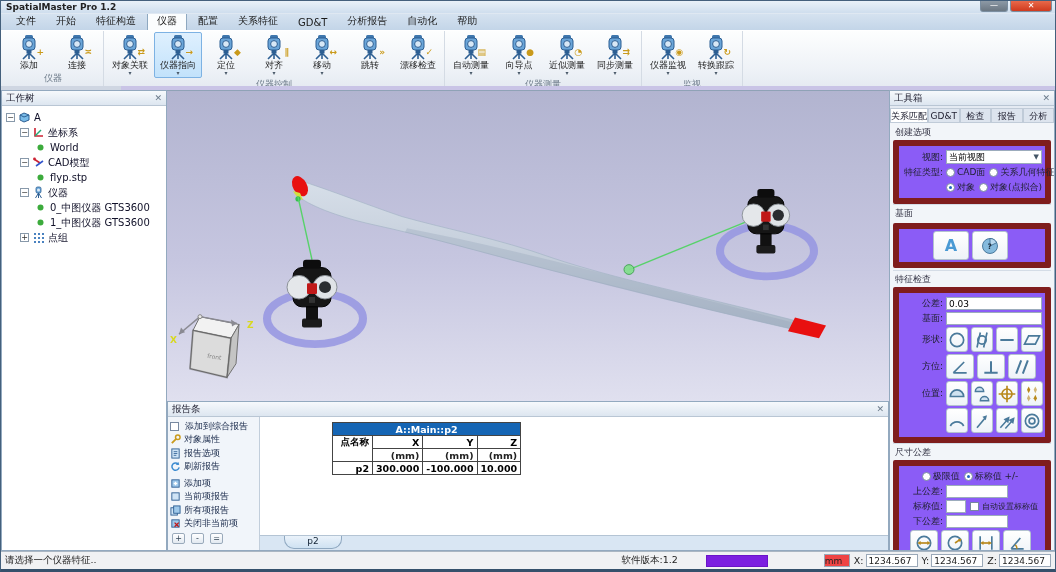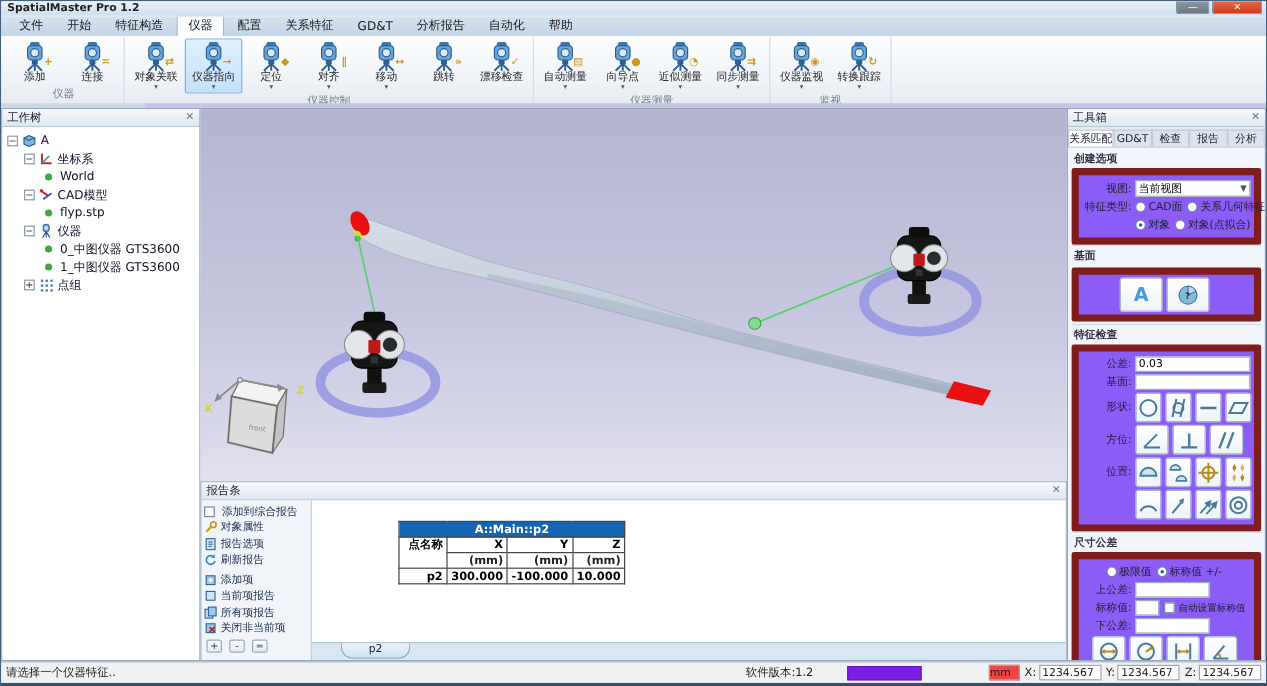--- a/index.html
+++ b/index.html
@@ -57,36 +57,36 @@
   
   .reportbar { height:150px; border:1px solid #93a9bf; background:#eef2f7; display:flex; flex-direction:column; }
   .rptcontent { flex:1; display:flex; min-height:0; }
   .cmds { width:92px; background:#f1f5fa; border-right:1px solid #c2cedb; padding:3px 2px; display:flex; flex-direction:column; }
   .cmd { display:flex; align-items:center; gap:3px; height:14px; font-size:9px; color:#203050; white-space:nowrap; cursor:default; }
   .cmd svg { width:11px; height:11px; flex:0 0 11px; }
   .cmdsep { height:4px; }
   .pmrow { display:flex; gap:6px; padding:3px 2px; }
   .pmbtn { width:13px; height:11px; border:1px solid #9aaabb; background:linear-gradient(180deg,#fff,#e2e9f1); font-size:8px; line-height:9px; text-align:center; color:#345; border-radius:2px; }
   .rptbody { flex:1; background:#fff; display:flex; flex-direction:column; position:relative; }
-  .rpttable { position:absolute; left:72px; top:17px; border-collapse:collapse; font-size:9.5px; }
+  .rpttable { position:absolute; left:72px; top:5px; border-collapse:collapse; font-size:9.5px; }
   .rpttable td, .rpttable th { border:1px solid #444; padding:0 3px; height:13px;font-weight:bold; }
   .rpttable .hdr { background:#1565b4; color:#fff; text-align:center; font-weight:bold; }
   .rpttable .cname { width:40px; text-align:right; }
   .rpttable .num { width:40px; text-align:right; }
   .rpttable .unit { text-align:right; color:#222; }
   .tabstrip { height:15px; background:#d9e6f3; border-top:1px solid #b4c4d4; position:relative; }
   .rpttab { position:absolute; left:24px; top:0; width:58px; height:13px; background:linear-gradient(180deg,#eaf2fa,#cfe2f2); border:1px solid #8fa8c0; border-top:none; border-radius:0 0 10px 10px; font-size:9px; text-align:center; color:#123; }
 
   
   .rightpanel { width:166px; background:#f2f5f9; border:1px solid #93a9bf; display:flex; flex-direction:column; overflow:hidden; }
   .tb-tabs { display:flex; height:17px; background:#e4eaf2; border-bottom:1px solid #c0cbd8; padding-top:2px; }
   .tb-tab { flex:1; font-size:9px; text-align:center; color:#223; border:1px solid #c0cbd8; border-bottom:none; background:#dde4ee; line-height:14px; white-space:nowrap; cursor:default; }
   .tb-tab.active { background:#fff; }
   .tbody2 { flex:1; padding:1px 3px; overflow:hidden; }
-  .seclabel { font-size:9px; color:#334; padding:2px 2px 1px; border-top:1px solid #d4dce6;font-weight:bold; }
+  .seclabel { font-size:9px; color:#334; padding:2px 2px 1px; border-top:1px solid #d4dce6; }
   .secbox { background:#8b5cf6; border:6px solid #7f1d1d; border-radius:2px; padding:2px 3px; }
   .frow { display:flex; align-items:center; margin:2px 0; }
   .flabel { font-size:9px; color:#223; width:44px; text-align:right; padding-right:3px; flex:0 0 44px; }
   .tinput { height:13px; border:1px solid #9cacbc; background:#fff; font-size:9px; padding:0 2px; flex:1; min-width:0; }
   .selectbox { height:14px; border:1px solid #9cacbc; background:#fff; font-size:9px; flex:1; display:flex; align-items:center; padding:0 2px; position:relative; }
   .selectbox .car { margin-left:auto; font-size:7px; color:#456; }
   .radio { width:9px; height:9px; border:1px solid #7788a0; border-radius:50%; background:#fff; margin-right:2px; position:relative; flex:0 0 9px;}
   .radio.sel::after { content:""; position:absolute; inset:2px; background:#2166c0; border-radius:50%; }
   .rlabel { font-size:9px; color:#223; margin-right:4px; white-space:nowrap; }
   .cb { width:9px; height:9px; border:1px solid #7788a0; background:#fff; margin-right:3px; position:relative; flex:0 0 9px; }

